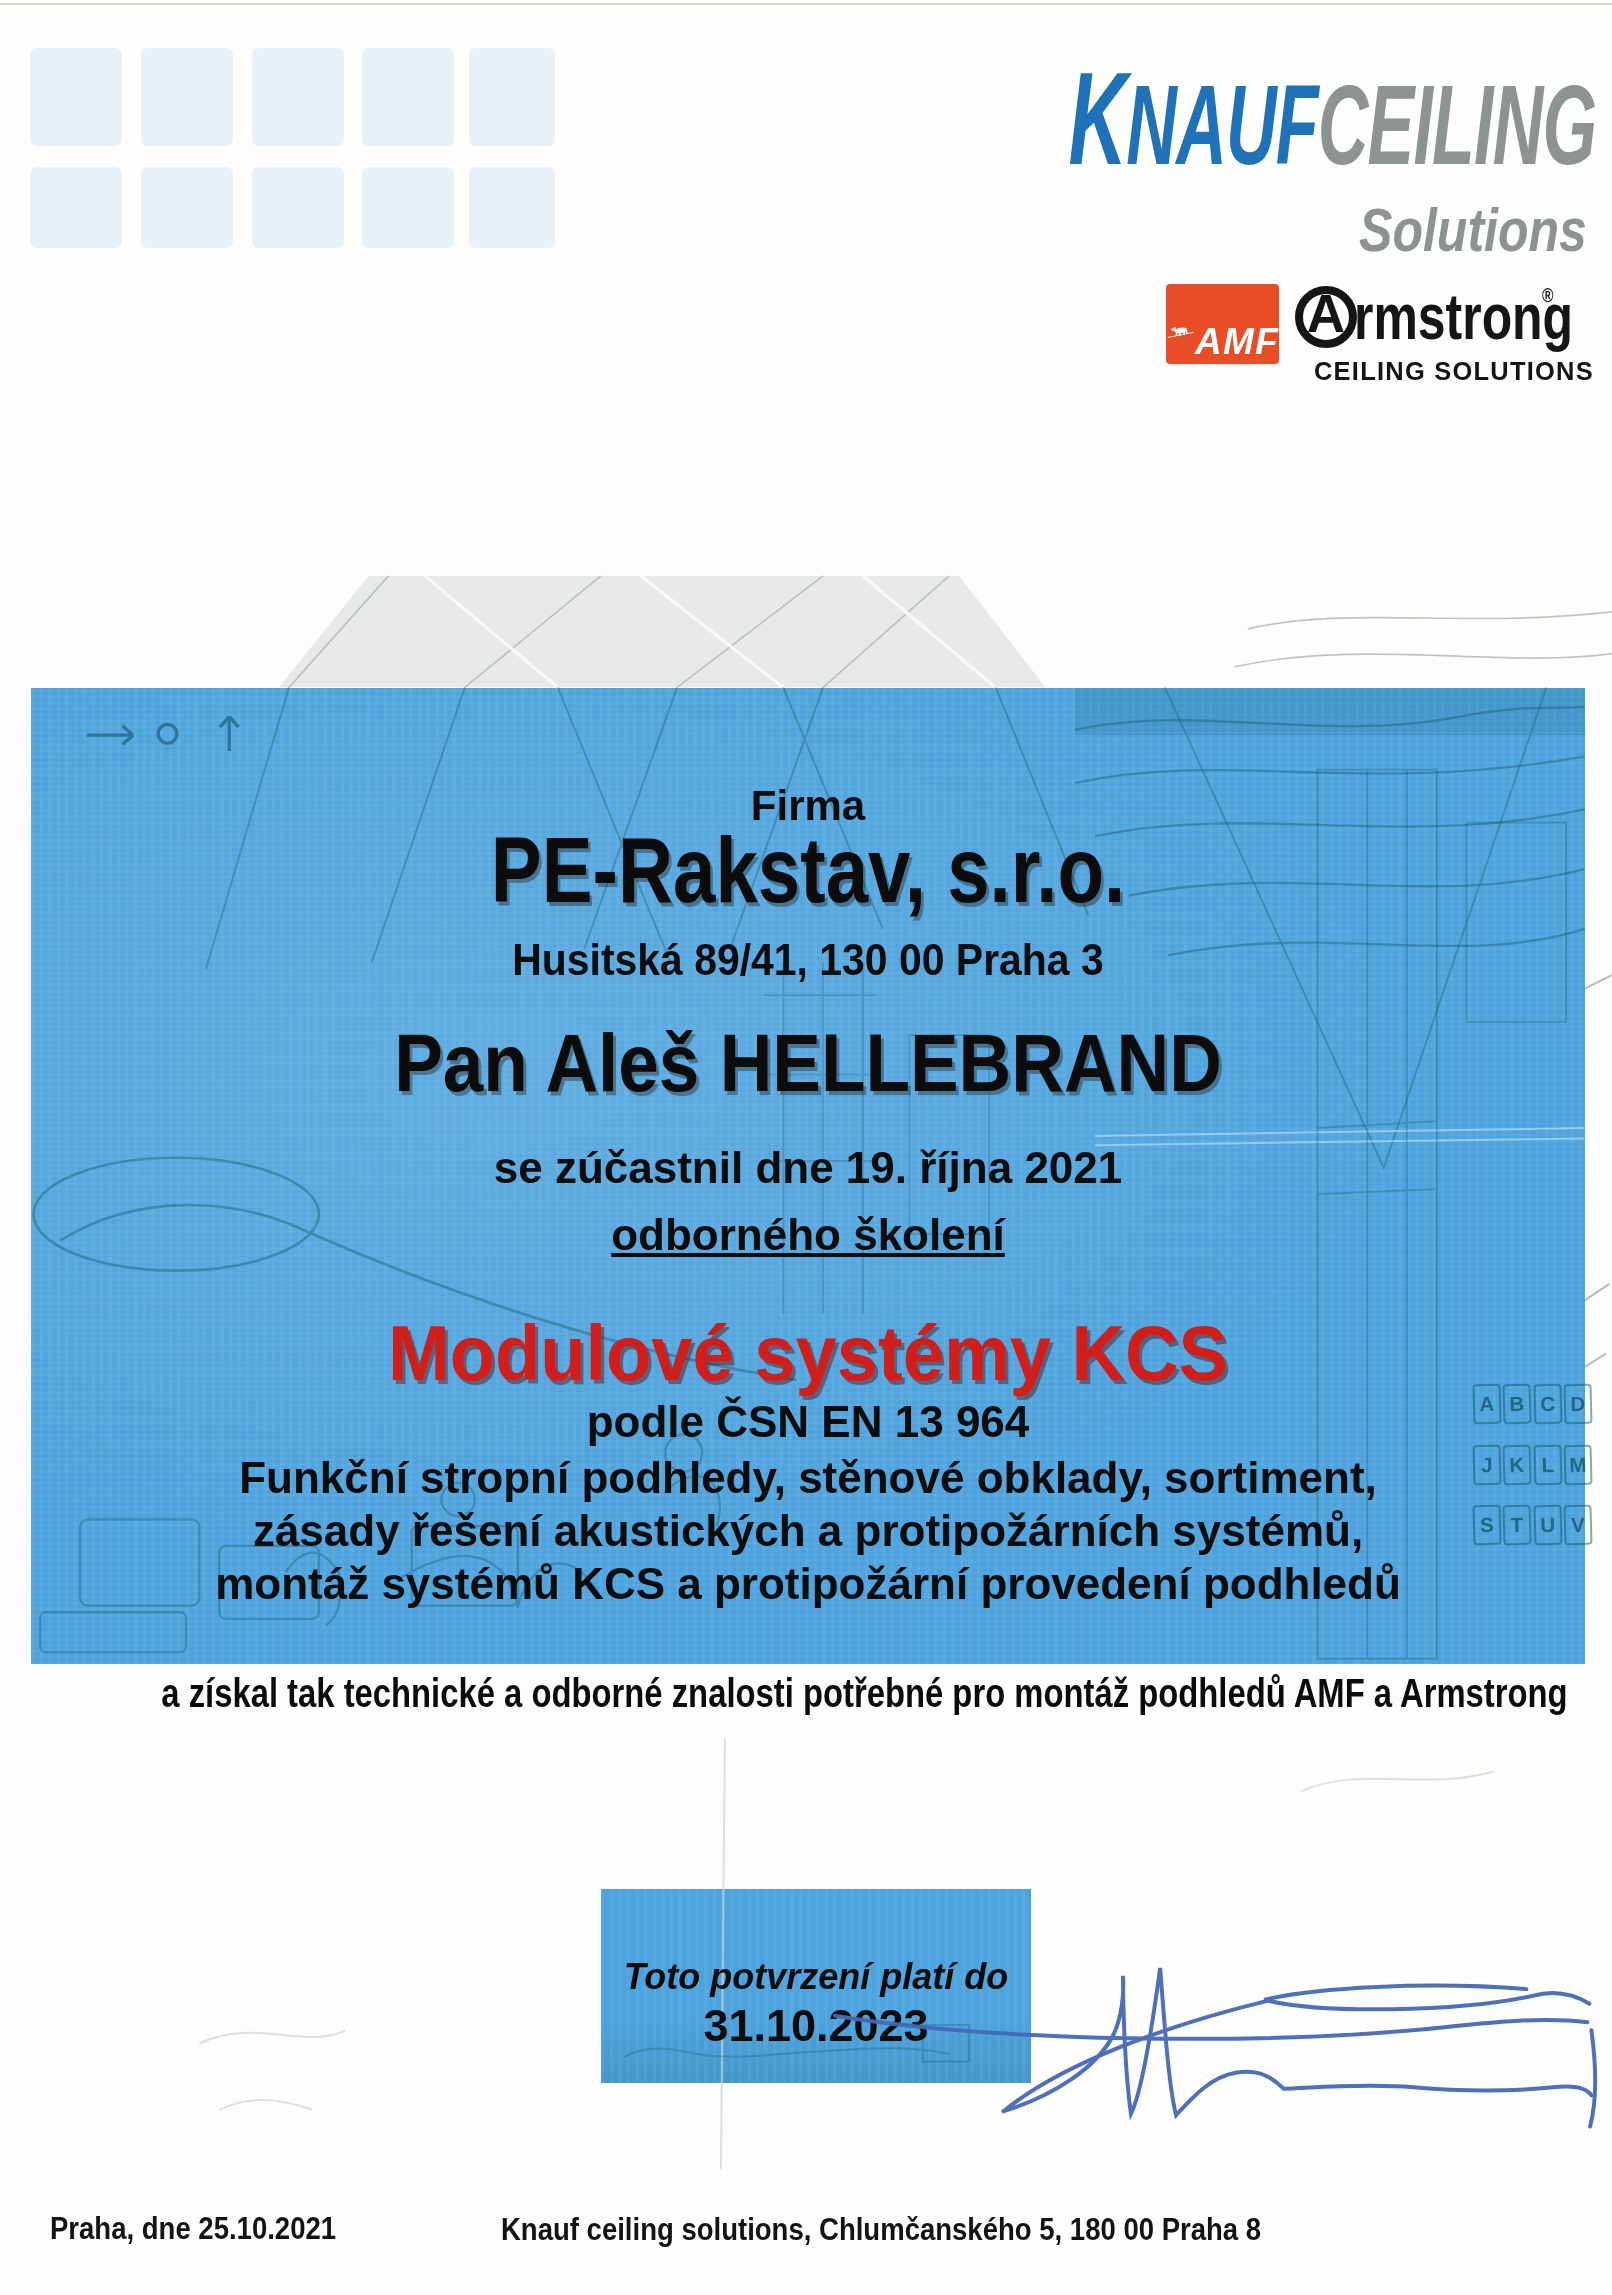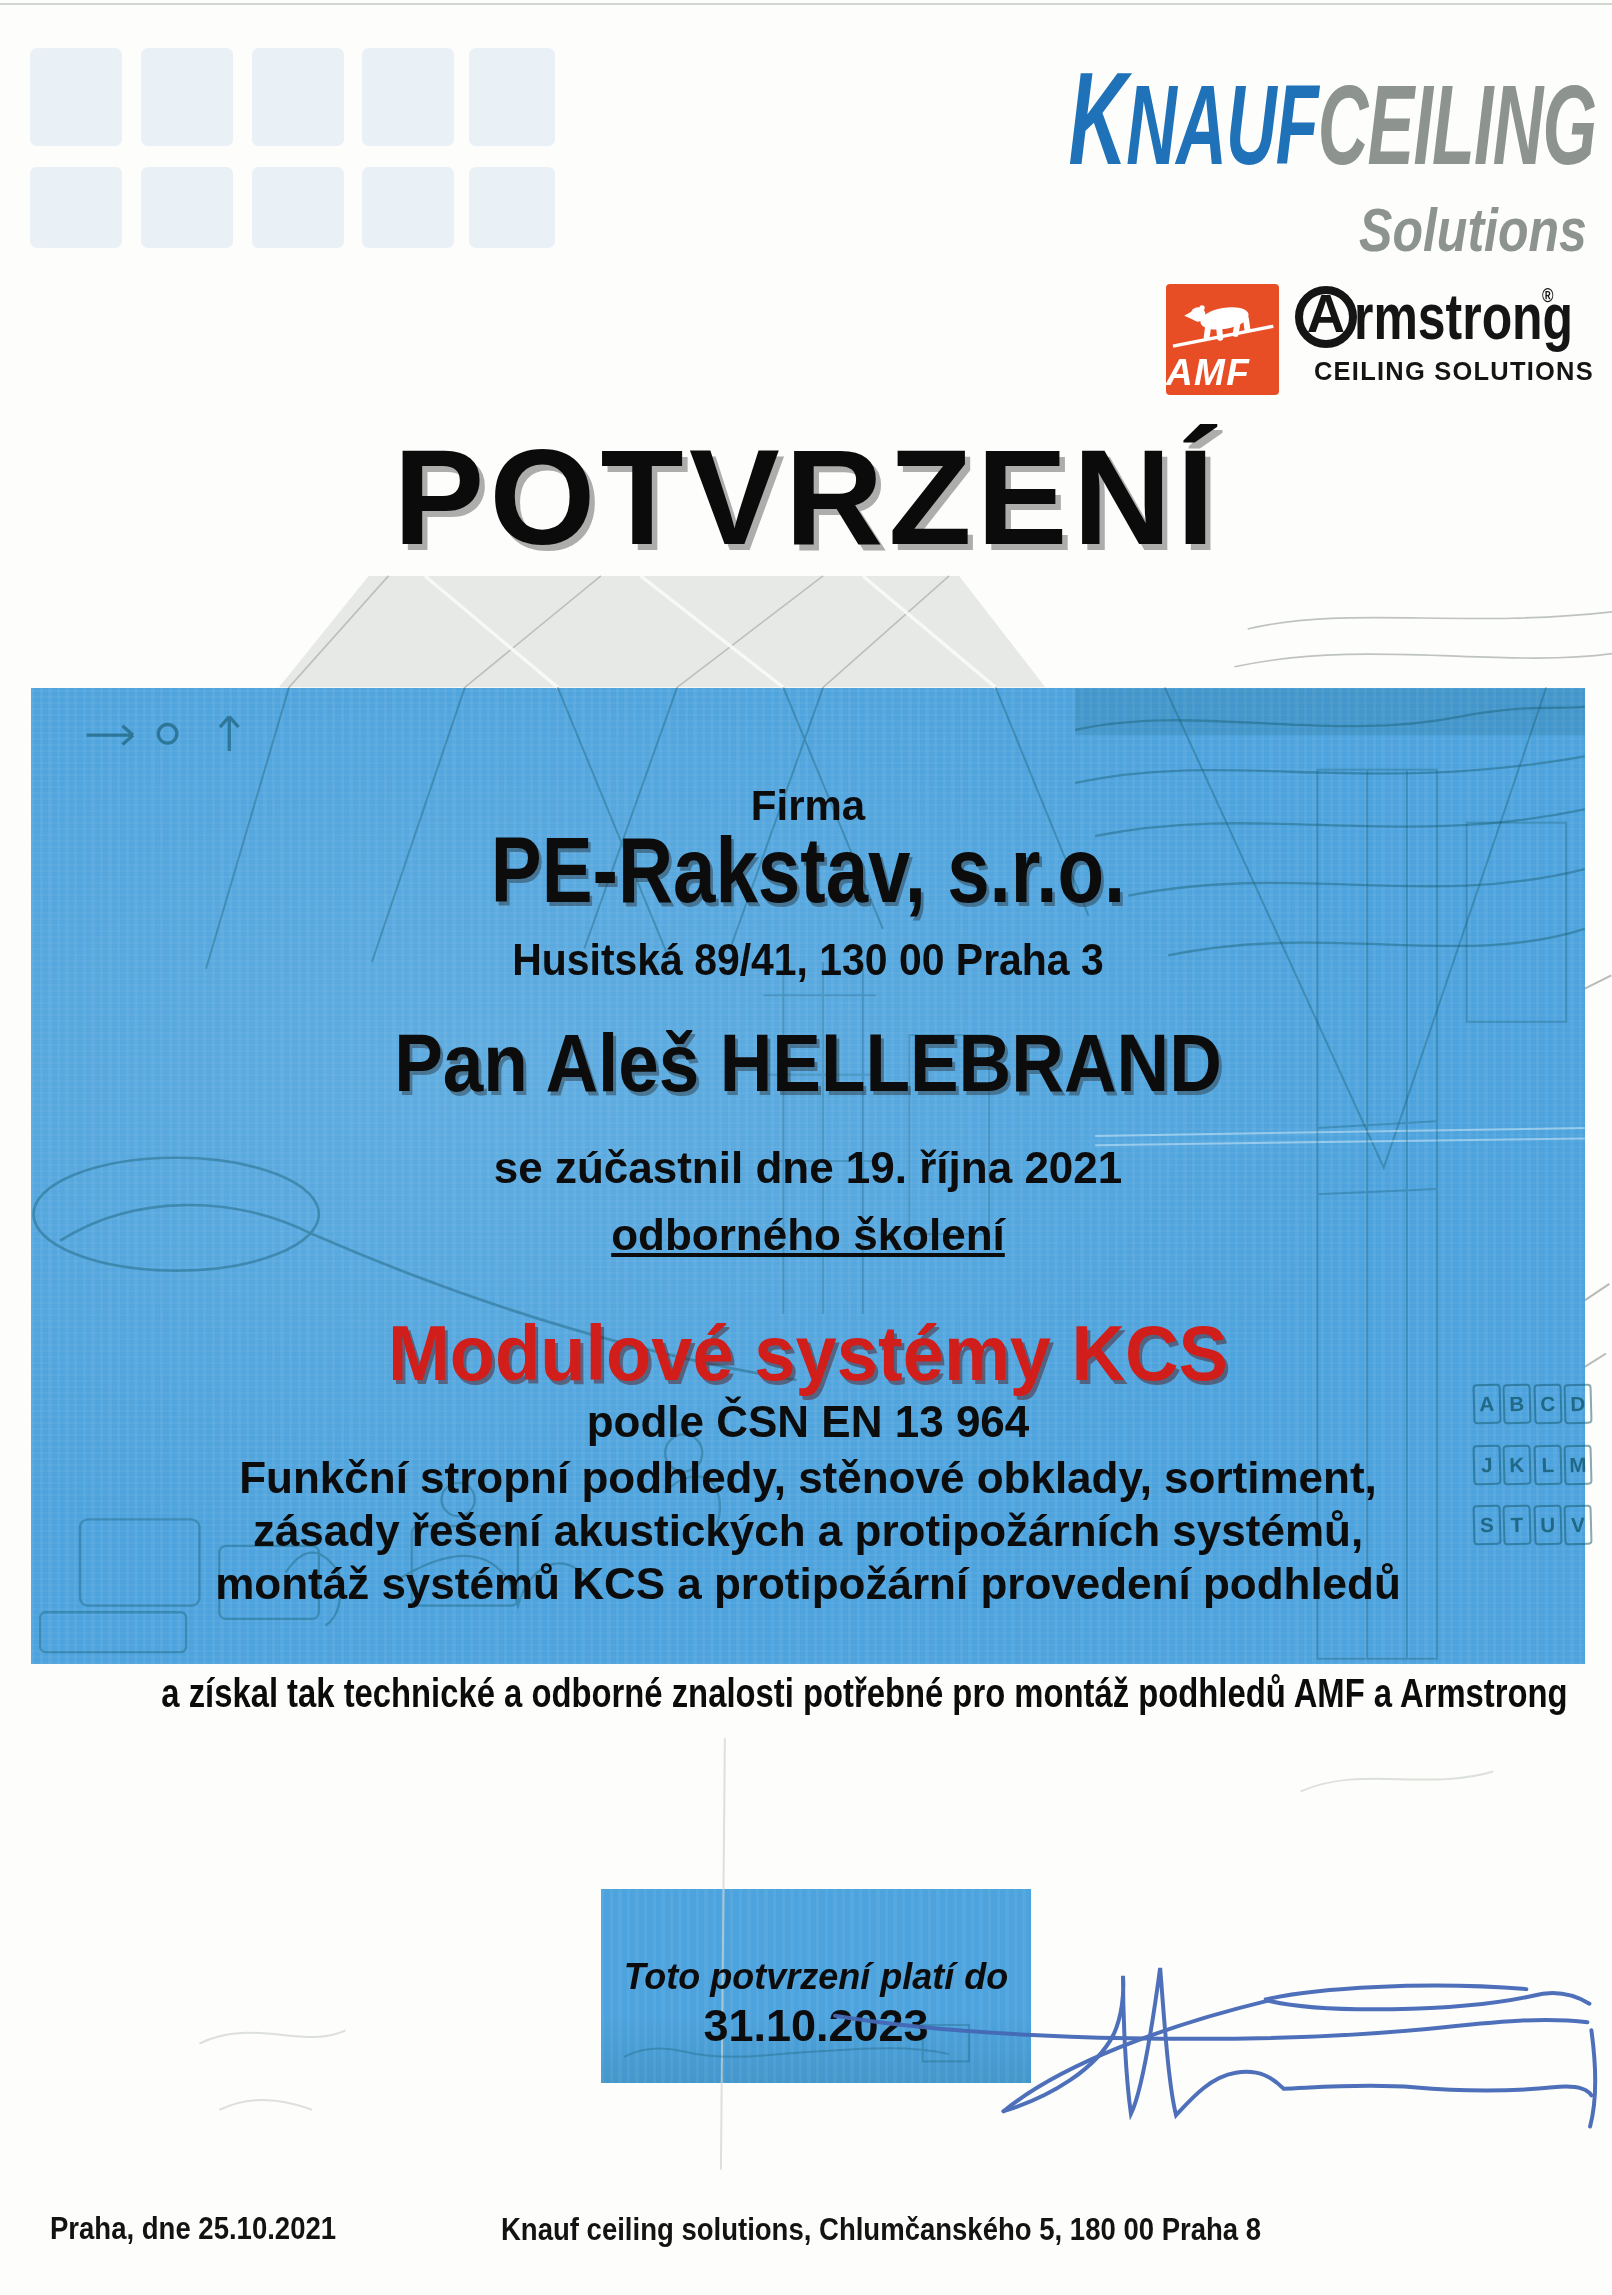--- a/index.html
+++ b/index.html
@@ -15,22 +15,22 @@
 
   
   .knauf-line{right:17px;top:53px;font-style:italic;font-weight:700;font-size:113px;line-height:1;
               white-space:nowrap;transform:scaleX(.62);transform-origin:100% 0;letter-spacing:-1.3px;}
   .knauf-word{display:inline-block;color:#1f72b8;}
   .knauf-word::first-letter{font-size:1.16em;}
   .ceiling-word{color:#8d938e;}
   .solutions{right:26.5px;top:195px;font-style:italic;font-weight:700;font-size:61px;color:#8d938e;
              transform:scaleX(.82);transform-origin:100% 0;white-space:nowrap;}
 
-  .amf-box{left:1166px;top:284px;width:113px;height:111px;background:#e84e25;border-radius:4px;
-           display:flex;flex-direction:column;align-items:flex-start;justify-content:flex-end;overflow:hidden;}
+  .amf-box{left:1166px;top:284px;width:113px;height:80px;background:#e84e25;border-radius:4px;
+           display:flex;align-items:flex-end;justify-content:flex-end;overflow:hidden;}
   .amf-label{color:#fff;font-style:italic;font-weight:700;font-size:37px;line-height:1;margin:0 0 4px 0;letter-spacing:1.3px;}
   .amf-bear{width:113px;height:66px;display:block;}
 
   .armstrong{left:1295px;top:285px;width:312px;}
   .arm-row{display:flex;align-items:center;white-space:nowrap;}
   .a-ring{width:46px;height:46px;border:8.6px solid #151515;border-radius:50%;
           display:flex;align-items:center;justify-content:center;overflow:visible;flex:0 0 auto;}
   .a-ring span{font-weight:700;font-size:53px;line-height:1;margin-top:-6.6px;color:#151515;}
   .arm-word{font-weight:700;font-size:64px;line-height:1;transform:scaleX(.78);transform-origin:0 50%;
             margin-left:-2.7px;color:#151515;}
@@ -138,21 +138,20 @@
   <div class="abs armstrong">
     <div class="arm-row">
       <div class="a-ring">
         <span>A</span>
       </div>
       <span class="arm-word"><span>rmstrong</span><span class="arm-reg">®</span></span>
     </div>
     <div class="arm-sub">CEILING SOLUTIONS</div>
   </div>
 
-  <div class="abs title">POTVRZENÍ</div>
 
   <div class="abs blue-photo"></div>
 
   <svg class="abs art" viewBox="0 0 2430 3459">
 
     <polygon points="555,868 1445,868 1575,1036 420,1036" fill="#d2d6d2" opacity="0.5"></polygon>
     <g stroke="#b4bab4" stroke-width="2.5" opacity="0.85">
       <line x1="585" y1="868" x2="435" y2="1036"></line>
       <line x1="905" y1="868" x2="700" y2="1036"></line>
       <line x1="1240" y1="868" x2="1020" y2="1036"></line>

